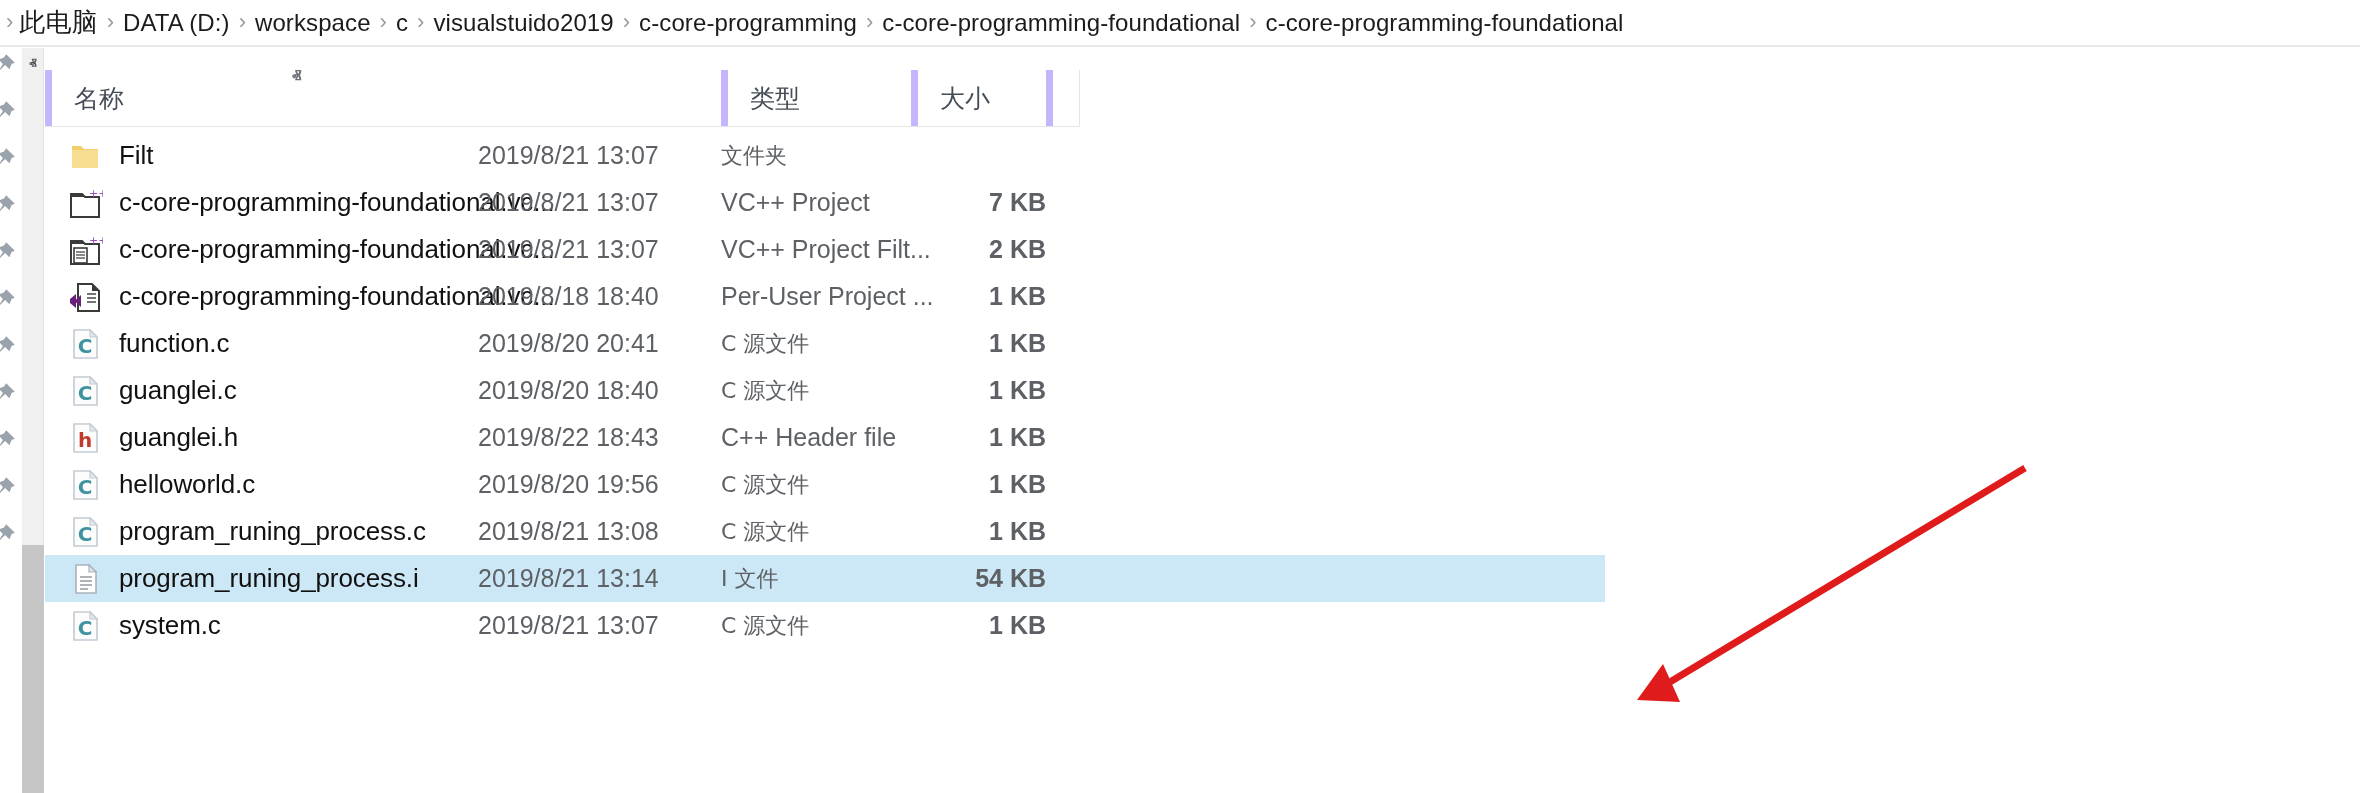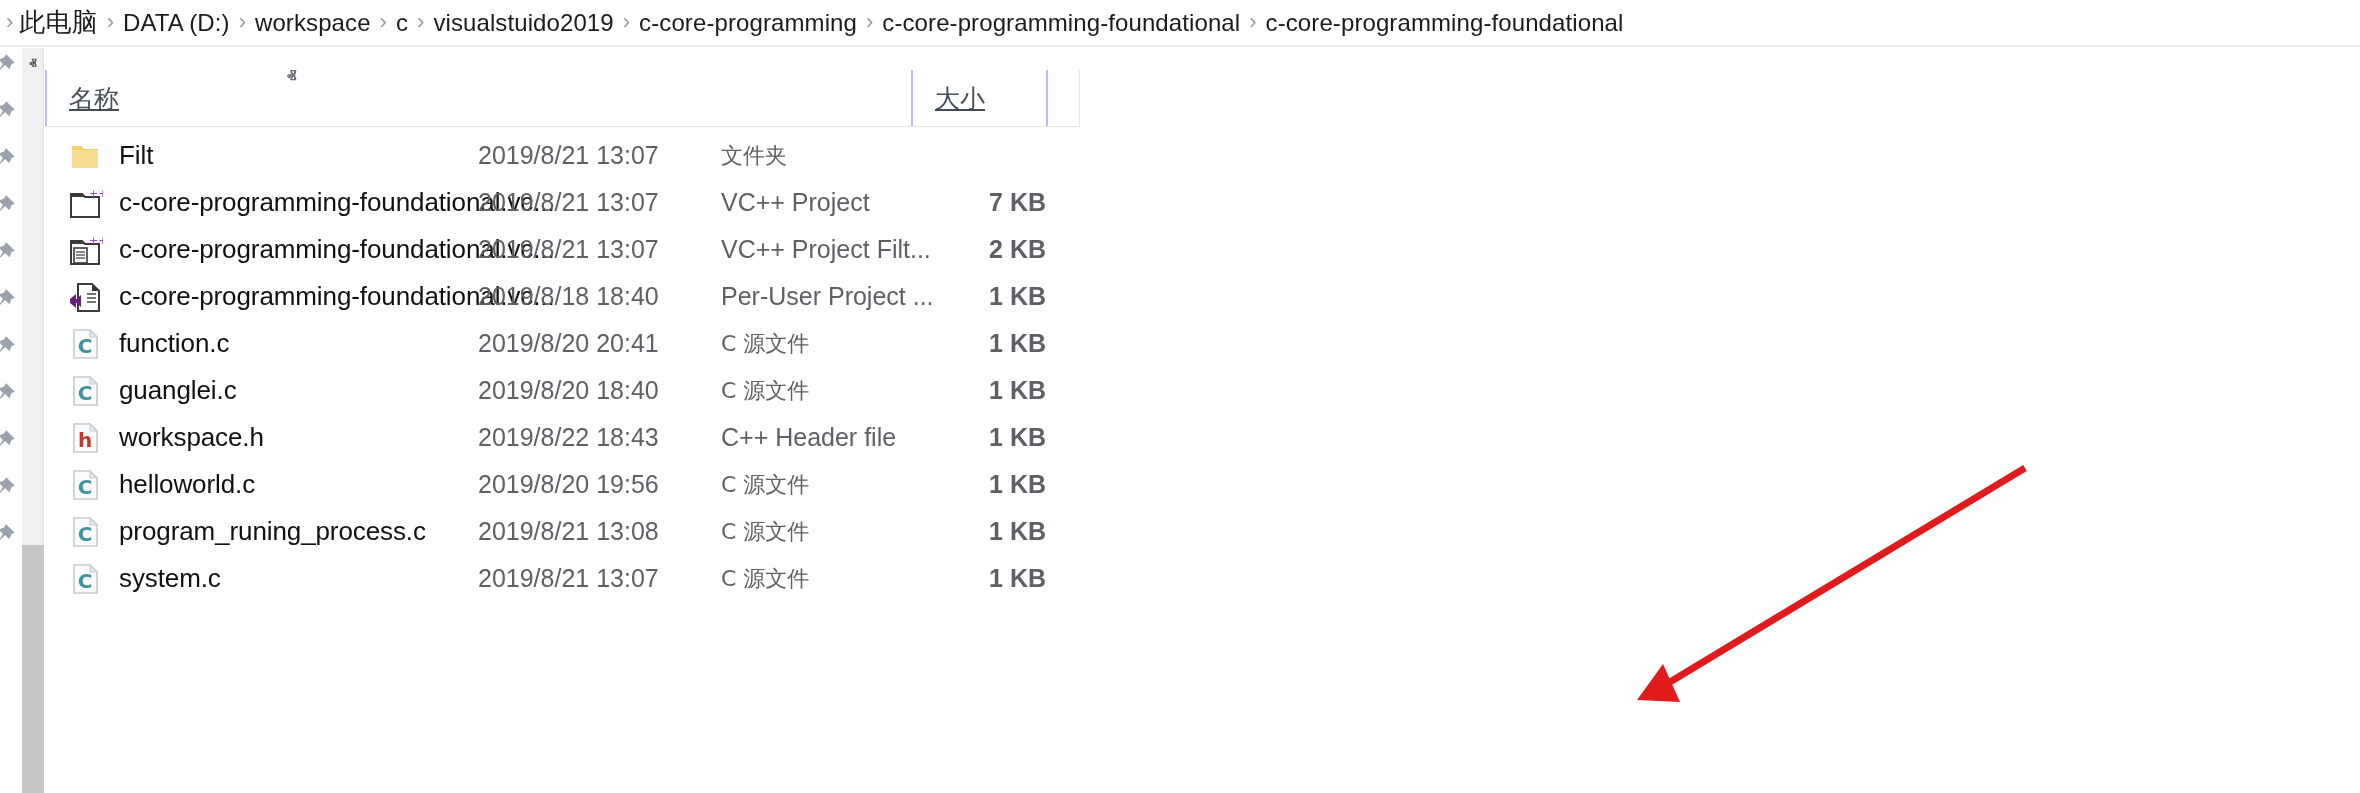--- a/index.html
+++ b/index.html
@@ -76,26 +76,25 @@
     background: #ffffff;
   }
 
   #column-header-row {
     position: absolute; left: 0; top: 22px;
     width: 1560px; height: 56px;
   }
   .col-header {
     position: absolute; top: 0; height: 56px;
     display: flex; align-items: center;
-    border-left: 2px solid #c4b5fd;
+    border-left: 7px solid #c4b5fd;
     color: #444c56;
     font-family: "DejaVu Sans", "Liberation Sans", sans-serif;
     font-size: 25px;
     padding-left: 22px;
-    text-decoration: underline;
   }
   #col-name   { left: 0;    width: 433px; }
   #col-date   { left: 433px; width: 243px; }
   #col-type   { left: 676px; width: 190px; }
   #col-size   { left: 866px; width: 135px; }
   #col-tail   { left: 1001px; width: 34px; border-right: 1px solid #e5e5e5; }
   #sort-caret-name {
     position: absolute; left: 240px; top: -3px;
     color: #6b7177; font-size: 19px; font-weight: 600;
     line-height: 1;
@@ -216,20 +215,23 @@
 <div id="scroll-up-arrow">ⱏ</div>
 <div id="scrollbar-thumb"></div>
 
 <div id="file-pane">
 
   <div id="column-header-row">
     <div class="col-header" id="col-name">
       <span>名称</span>
       <span id="sort-caret-name">ⱏ</span>
     </div>
+    <div class="col-header" id="col-type">
+      <span>类型</span>
+    </div>
     <div class="col-header" id="col-size">
       <span>大小</span>
     </div>
     <div class="col-header" id="col-tail"></div>
   </div>
   <div id="header-bottom-rule"></div>
 
   <div id="file-rows">
       <div class="file-row">
         <div class="cell-name">
@@ -315,21 +317,21 @@
         <div class="cell-type meta-text cjk">C 源文件</div>
         <div class="cell-size meta-text">1 KB</div>
       </div>
       <div class="file-row">
         <div class="cell-name">
           <svg class="file-icon" viewBox="0 0 36 36">
             <path d="M7 4h16l7 7v21H7z" fill="#fcfcfc" stroke="#c3cbd2" stroke-width="1.6"></path>
             <path d="M23 4l7 7h-7z" fill="#e4e9ee" stroke="#c3cbd2" stroke-width="1.2"></path>
             <text x="18" y="27" text-anchor="middle" font-size="20" font-weight="bold" fill="#c0392b" font-family="DejaVu Sans, sans-serif">h</text>
           </svg>
-          <span class="name-text">workspace.h</span>
+          <span class="name-text">guanglei.h</span>
         </div>
         <div class="cell-date meta-text">2019/8/22 18:43</div>
         <div class="cell-type meta-text">C++ Header file</div>
         <div class="cell-size meta-text">1 KB</div>
       </div>
       <div class="file-row">
         <div class="cell-name">
           <svg class="file-icon" viewBox="0 0 36 36">
             <path d="M7 4h16l7 7v21H7z" fill="#fcfcfc" stroke="#c3cbd2" stroke-width="1.6"></path>
             <path d="M23 4l7 7h-7z" fill="#e4e9ee" stroke="#c3cbd2" stroke-width="1.2"></path>
@@ -346,20 +348,36 @@
           <svg class="file-icon" viewBox="0 0 36 36">
             <path d="M7 4h16l7 7v21H7z" fill="#fcfcfc" stroke="#c3cbd2" stroke-width="1.6"></path>
             <path d="M23 4l7 7h-7z" fill="#e4e9ee" stroke="#c3cbd2" stroke-width="1.2"></path>
             <text x="18" y="27" text-anchor="middle" font-size="20" font-weight="bold" fill="#3f93a0" font-family="DejaVu Sans, sans-serif">C</text>
           </svg>
           <span class="name-text">program_runing_process.c</span>
         </div>
         <div class="cell-date meta-text">2019/8/21 13:08</div>
         <div class="cell-type meta-text cjk">C 源文件</div>
         <div class="cell-size meta-text">1 KB</div>
+      </div>
+      <div class="file-row selected">
+        <div class="cell-name">
+          <svg class="file-icon" viewBox="0 0 36 36">
+            <path d="M9 4h13l7 7v21H9z" fill="#ffffff" stroke="#a9b2ba" stroke-width="1.6"></path>
+            <path d="M22 4l7 7h-7z" fill="#dfe4e9" stroke="#a9b2ba" stroke-width="1.2"></path>
+            <line x1="13" y1="16" x2="25" y2="16" stroke="#8c949c" stroke-width="1.4"></line>
+            <line x1="13" y1="20" x2="25" y2="20" stroke="#8c949c" stroke-width="1.4"></line>
+            <line x1="13" y1="24" x2="25" y2="24" stroke="#8c949c" stroke-width="1.4"></line>
+            <line x1="13" y1="28" x2="21" y2="28" stroke="#8c949c" stroke-width="1.4"></line>
+          </svg>
+          <span class="name-text">program_runing_process.i</span>
+        </div>
+        <div class="cell-date meta-text">2019/8/21 13:14</div>
+        <div class="cell-type meta-text cjk">I 文件</div>
+        <div class="cell-size meta-text">54 KB</div>
       </div>
       <div class="file-row">
         <div class="cell-name">
           <svg class="file-icon" viewBox="0 0 36 36">
             <path d="M7 4h16l7 7v21H7z" fill="#fcfcfc" stroke="#c3cbd2" stroke-width="1.6"></path>
             <path d="M23 4l7 7h-7z" fill="#e4e9ee" stroke="#c3cbd2" stroke-width="1.2"></path>
             <text x="18" y="27" text-anchor="middle" font-size="20" font-weight="bold" fill="#3f93a0" font-family="DejaVu Sans, sans-serif">C</text>
           </svg>
           <span class="name-text">system.c</span>
         </div>

